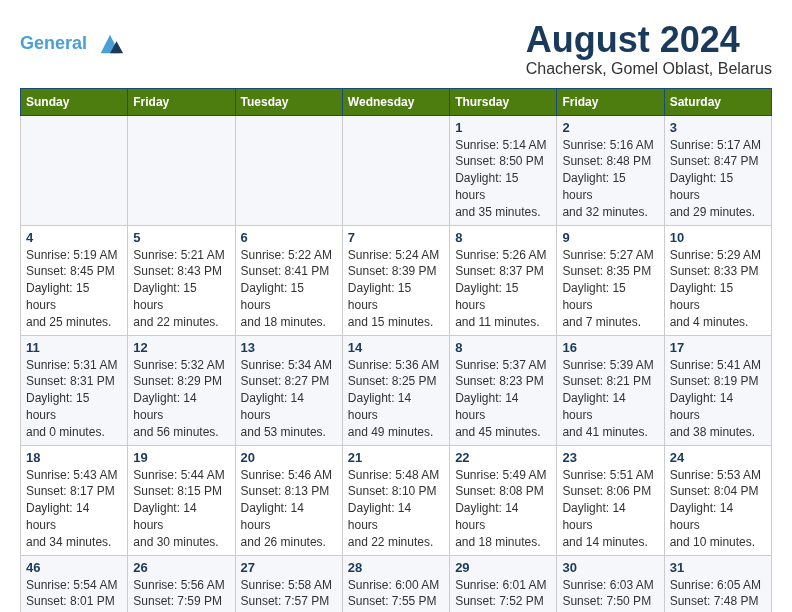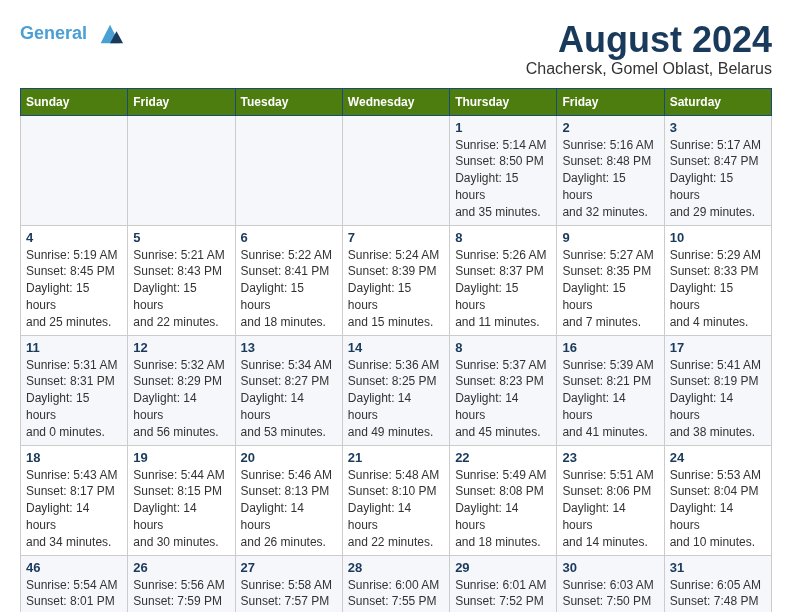--- a/index.html
+++ b/index.html
@@ -18,31 +18,32 @@
     }
     .logo {
       display: flex;
       align-items: center;
     }
     .logo-text {
       font-size: 18px;
       font-weight: bold;
       color: #1a3a5c;
       line-height: 1.1;
+      margin-top: 10px;
     }
     .logo-text span {
       color: #4a9fd4;
     }
     .logo-icon {
       width: 28px;
       height: 28px;
       margin-left: 4px;
     }
     .title-block {
-      text-align: right;
+      text-align: left;
     }
     .calendar-title {
       font-size: 36px;
       font-weight: bold;
       color: #1a3a5c;
       line-height: 1.1;
     }
     .calendar-subtitle {
       font-size: 16px;
       color: #333;

